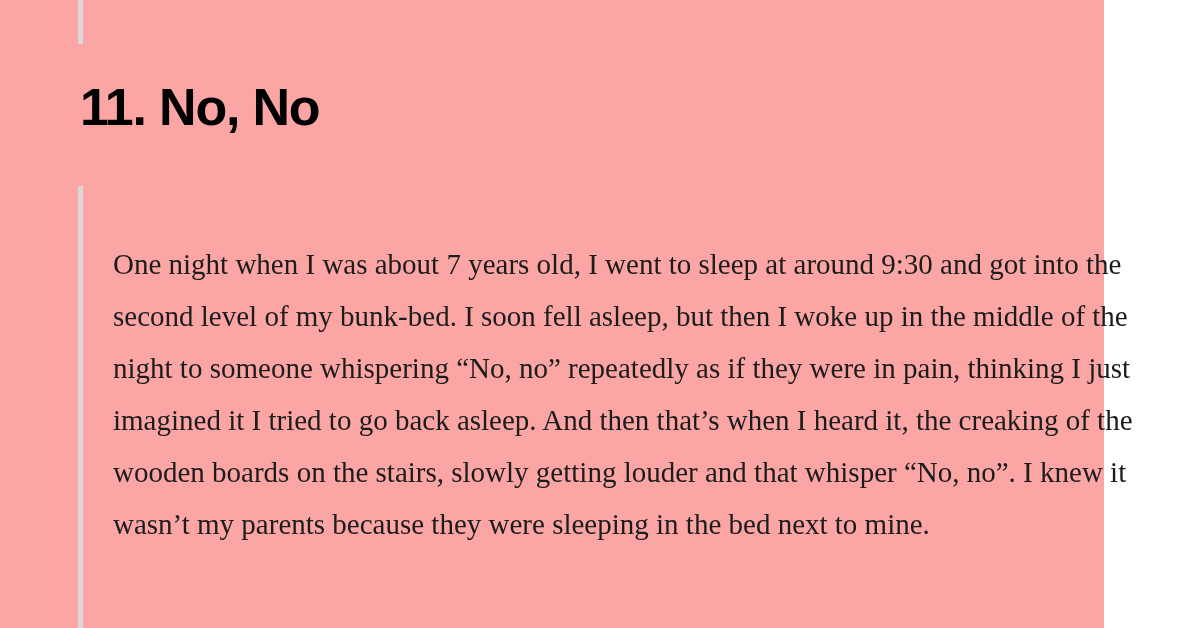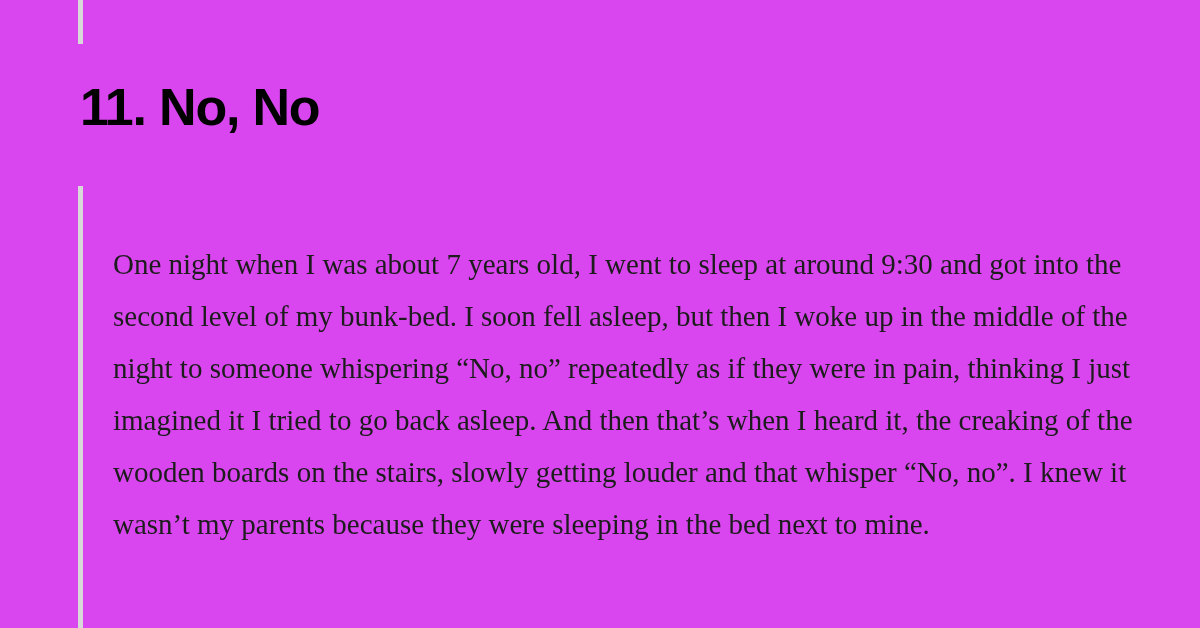--- a/index.html
+++ b/index.html
@@ -10,23 +10,23 @@
   body {
     width: 1200px;
     height: 628px;
     overflow: hidden;
     font-family: "Liberation Serif", serif;
     color: #1a1a1a;
   }
 
   .page {
     position: relative;
-    width: 1200px;
+    width: 1104px;
     height: 628px;
-    background: #d946ef;
+    background: #fca5a5;
   }
 
   
   .rule {
     position: absolute;
     left: 78px;
     width: 5px;
     background: #d8d8d8;
   }
   .rule-top {

